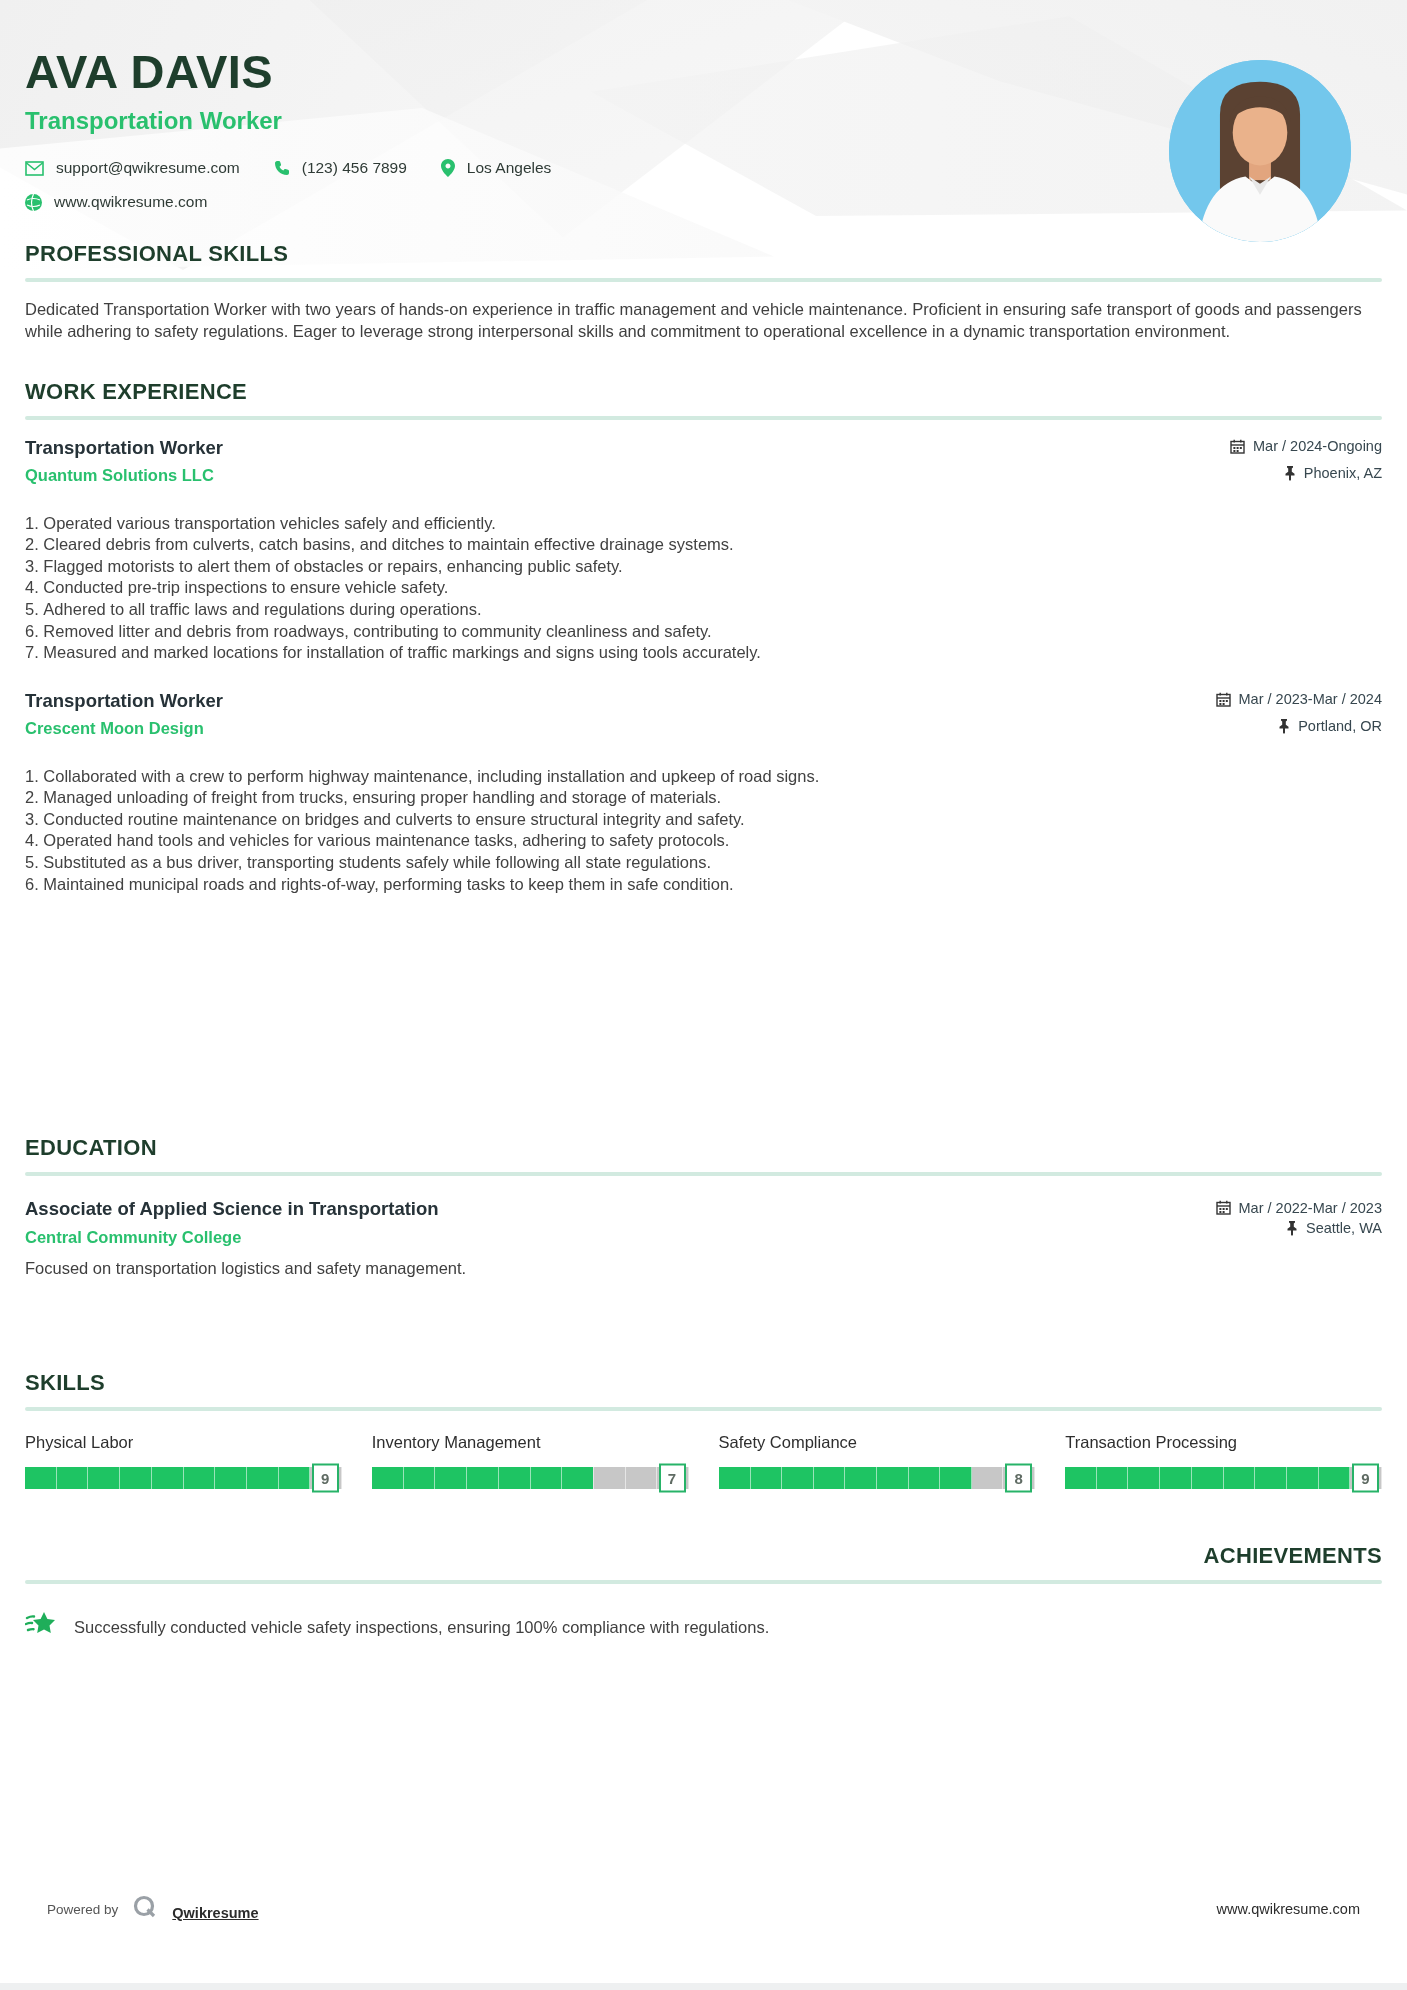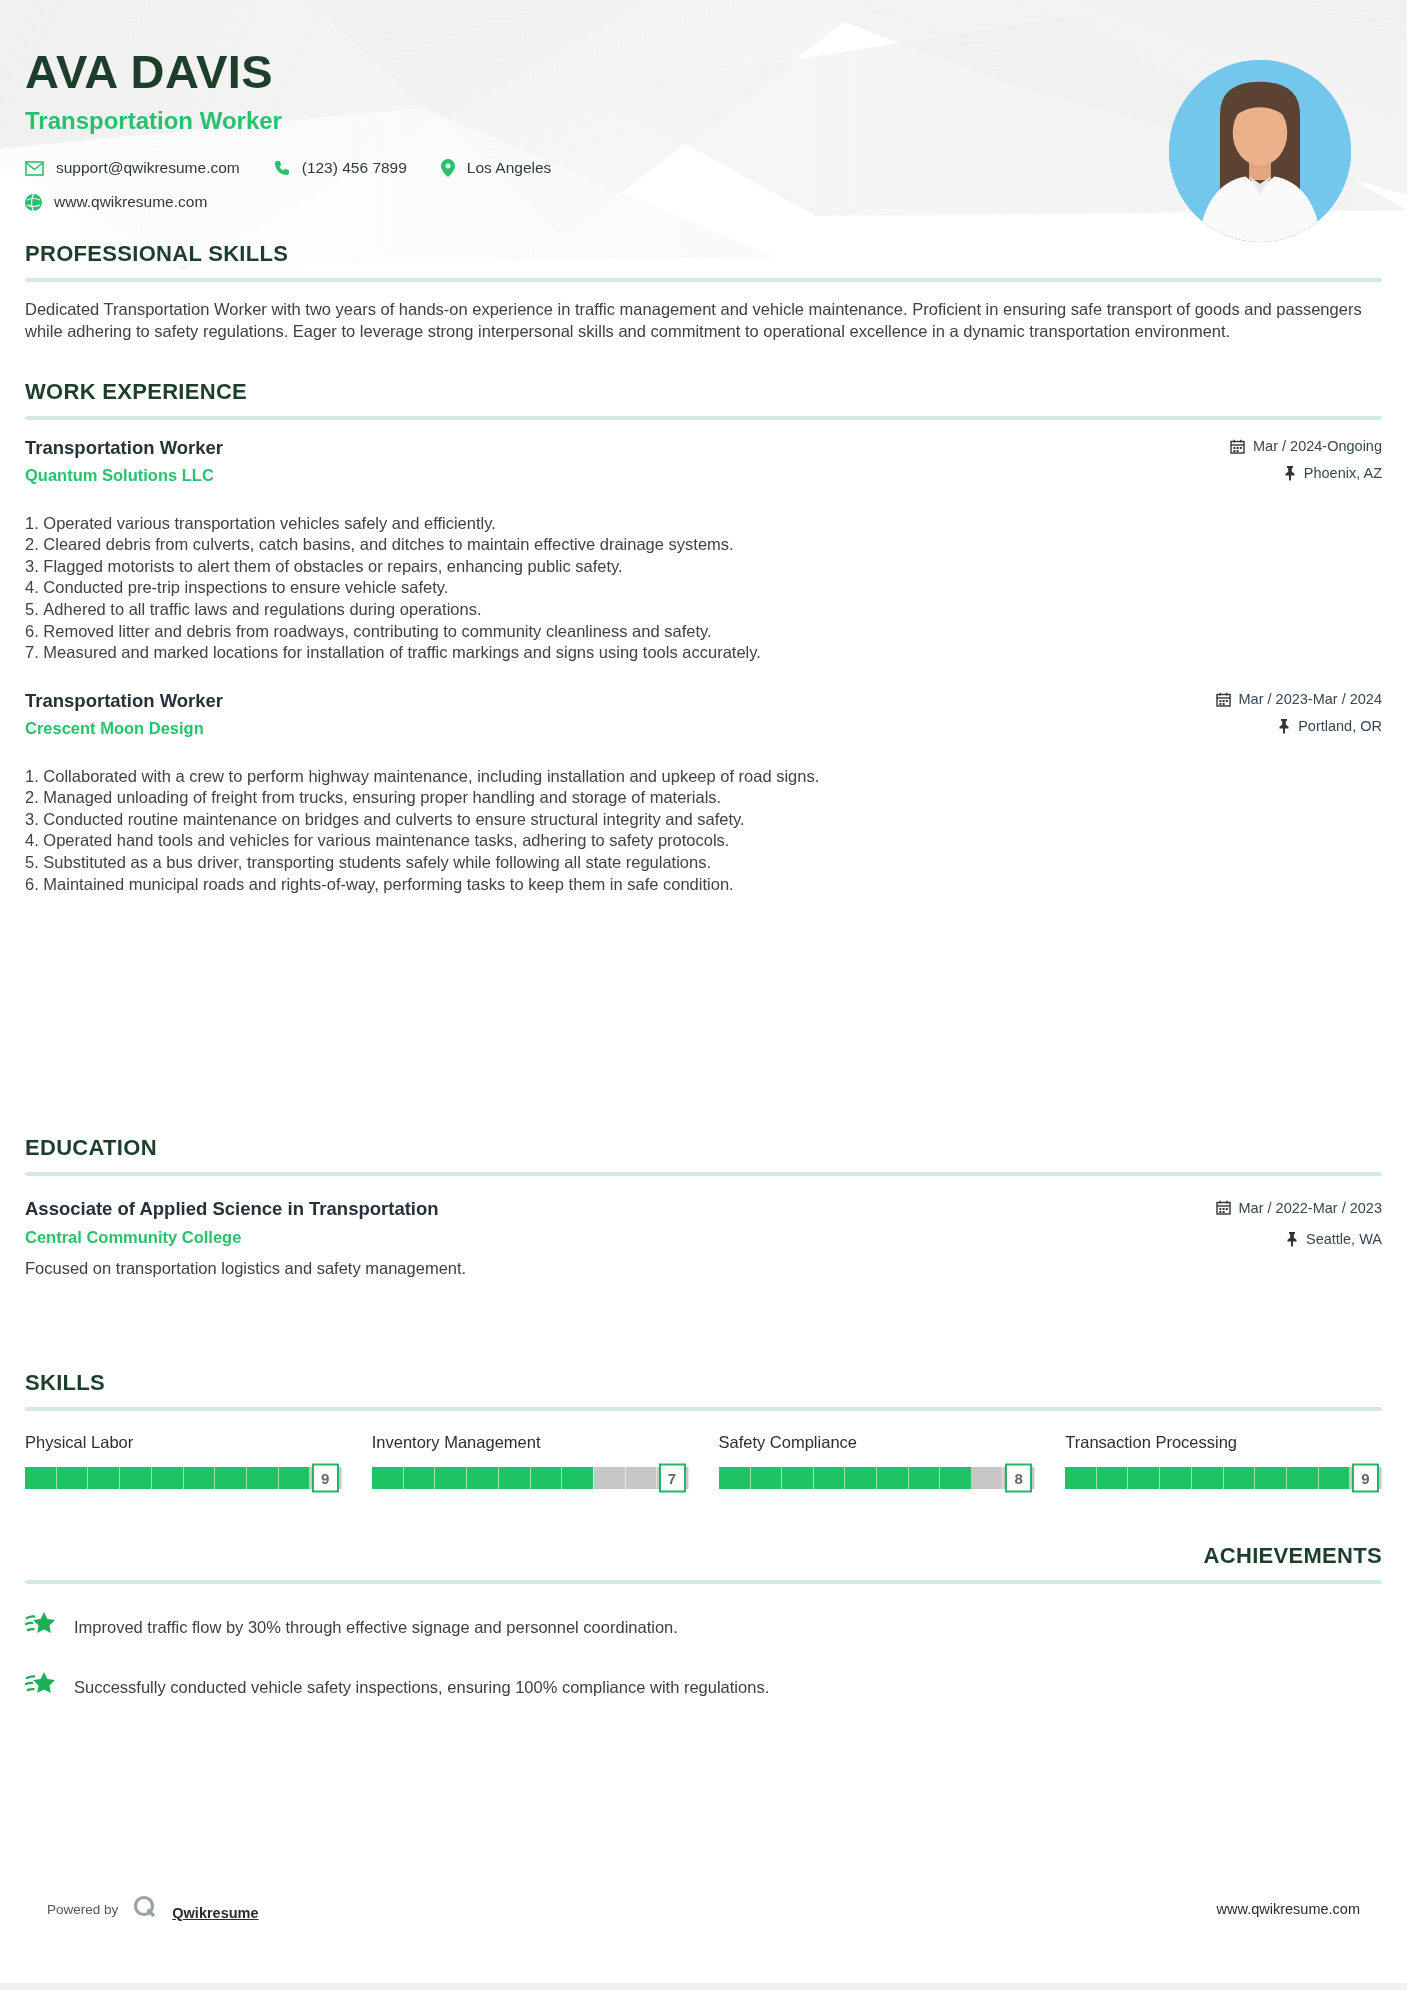--- a/index.html
+++ b/index.html
@@ -61,21 +61,21 @@
   .meta { display: flex; align-items: center; gap: 8px; font-size: 14.5px; color: #37474f; white-space: nowrap; }
   .meta svg { display: block; }
   .job-sub { display: flex; justify-content: space-between; align-items: baseline; }
   .bullets { margin-top: 28px; list-style: decimal inside; }
   .bullets li { font-size: 16.5px; line-height: 21.6px; color: #424242; }
 
   .education-section { margin-top: 240px; }
   .edu-head { display: flex; justify-content: space-between; align-items: baseline; margin-top: 22px; }
   .edu-degree { font-size: 18.5px; font-weight: 700; color: #263238; }
   .edu-school { font-size: 16.5px; font-weight: 700; color: #29c06e; margin-top: 8px; }
-  .edu-sub { display: flex; justify-content: space-between; align-items: flex-end; }
+  .edu-sub { display: flex; justify-content: space-between; align-items: flex-start; }
   .edu-desc { margin-top: 12px; font-size: 16.5px; color: #3f3f3f; }
 
   .skills-section { margin-top: 92px; }
   .skills-grid { display: grid; grid-template-columns: repeat(4,1fr); gap: 30px; margin-top: 22px; }
   .skill-name { font-size: 16.5px; color: #2e2e2e; }
   .skill-bar { position: relative; margin-top: 15px; height: 22px; background: #c7c7c7; }
   .skill-fill { position: absolute; left: 0; top: 0; bottom: 0; background: #1ec463; }
   .skill-segments { position: absolute; inset: 0;
     background: repeating-linear-gradient(90deg, transparent 0, transparent calc(10% - 1px), rgba(255,255,255,.55) calc(10% - 1px), rgba(255,255,255,.55) 10%); }
   .skill-badge {
@@ -337,29 +337,20 @@
             <div class="skill-badge">9</div>
           </div>
         </div>
       </div>
     </section>
 
     <section class="section achievements-section">
       <h2 class="section-heading">ACHIEVEMENTS</h2>
       <div class="divider"></div>
 
-      <div class="achievement">
-        <span>
-          <svg width="32" height="30" viewBox="0 0 32 30">
-              <path d="M19 2 l3.4 6.9 7.6 1.1 -5.5 5.4 1.3 7.6 -6.8-3.6 -6.8 3.6 1.3-7.6 -5.5-5.4 7.6-1.1 Z" fill="#1fae5a"></path>
-              <path d="M2 8 q4-2 7-1.5 M1 14 q3.5-1.5 6-1 M3 20 q3-1 5.5-0.8" fill="none" stroke="#1fae5a" stroke-width="2.4" stroke-linecap="round"></path>
-            </svg>
-        </span>
-        <span class="achievement-text">Improved traffic flow by 30% through effective signage and personnel coordination.</span>
-      </div>
 
       <div class="achievement">
         <span>
           <svg width="32" height="30" viewBox="0 0 32 30">
               <path d="M19 2 l3.4 6.9 7.6 1.1 -5.5 5.4 1.3 7.6 -6.8-3.6 -6.8 3.6 1.3-7.6 -5.5-5.4 7.6-1.1 Z" fill="#1fae5a"></path>
               <path d="M2 8 q4-2 7-1.5 M1 14 q3.5-1.5 6-1 M3 20 q3-1 5.5-0.8" fill="none" stroke="#1fae5a" stroke-width="2.4" stroke-linecap="round"></path>
             </svg>
         </span>
         <span class="achievement-text">Successfully conducted vehicle safety inspections, ensuring 100% compliance with regulations.</span>
       </div>

